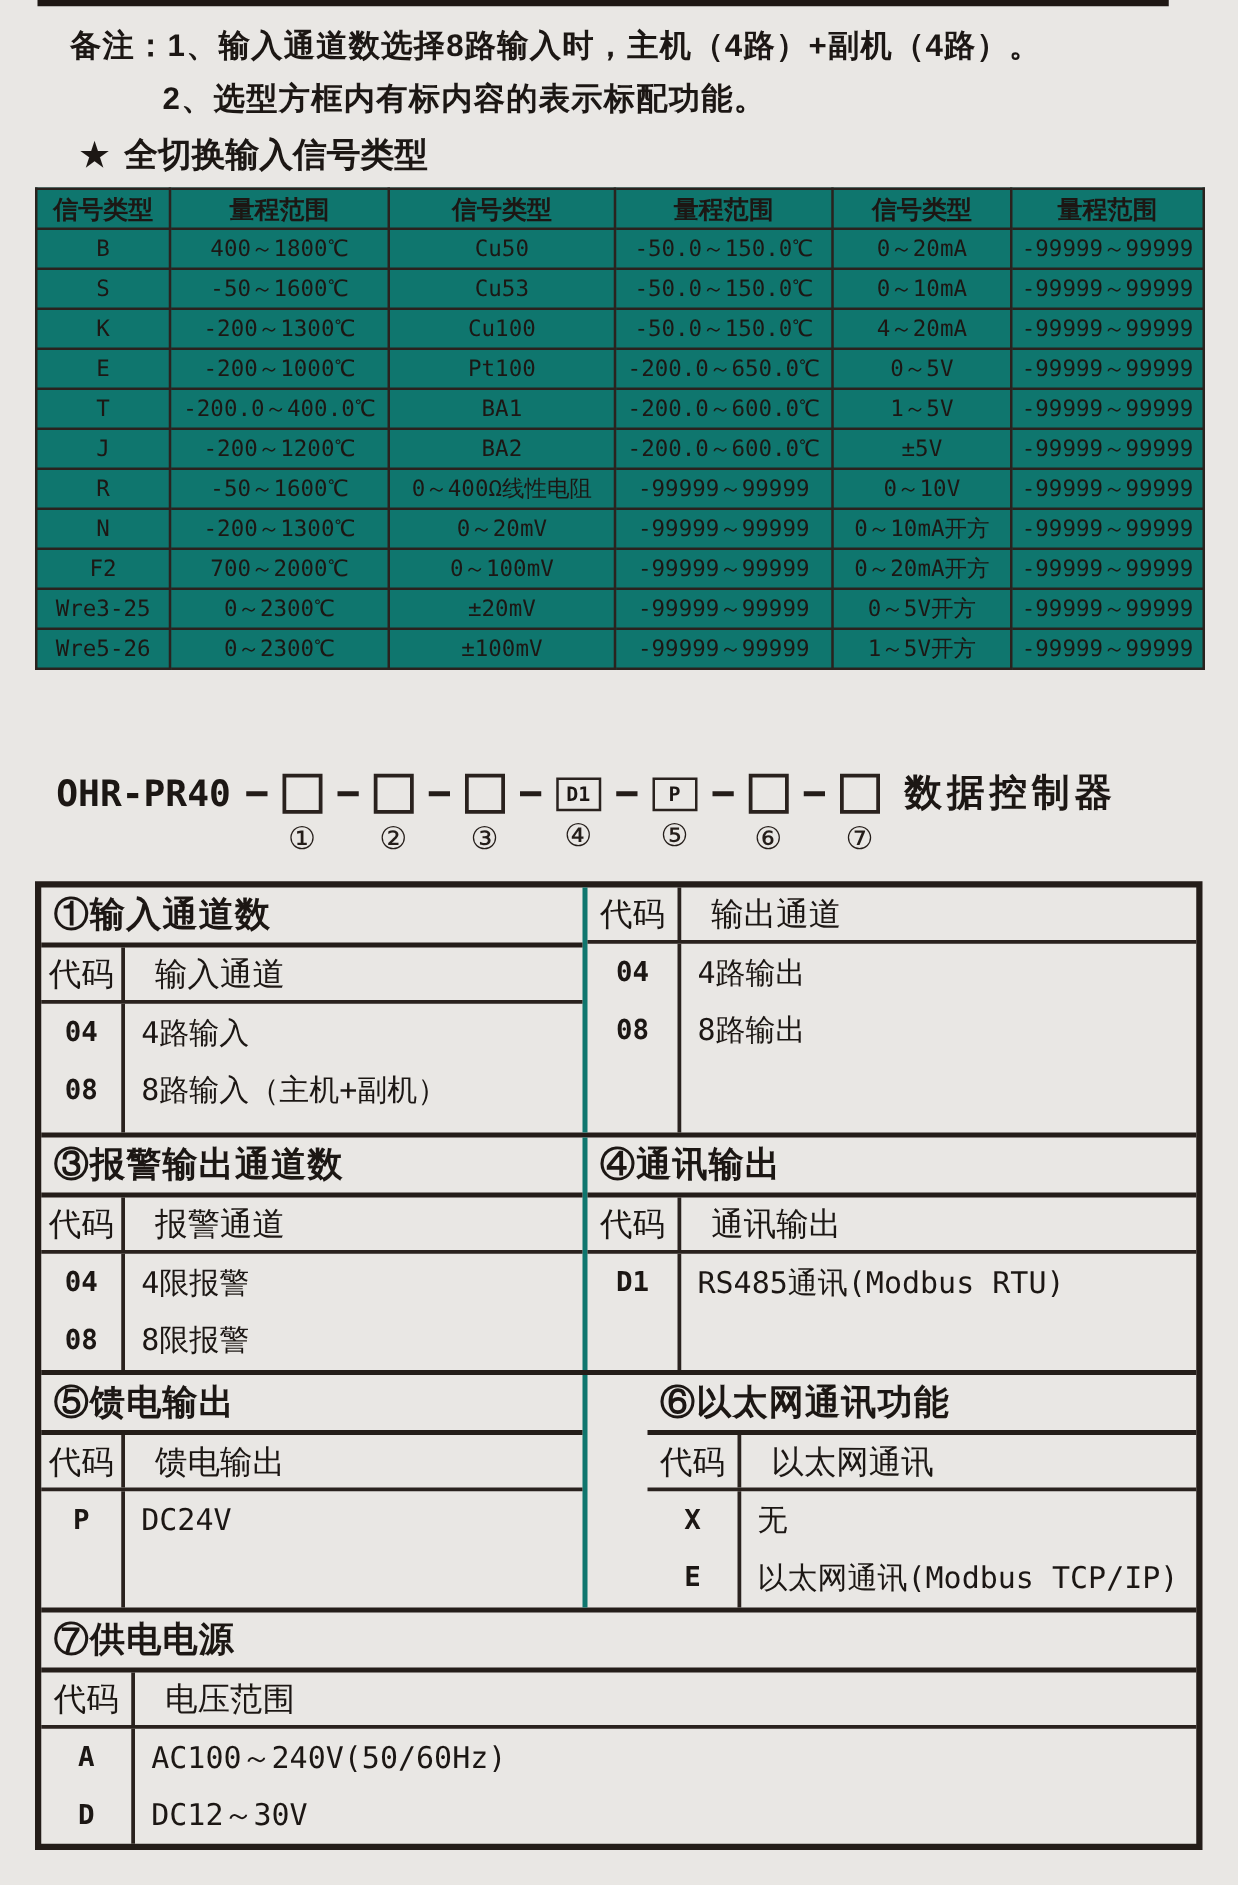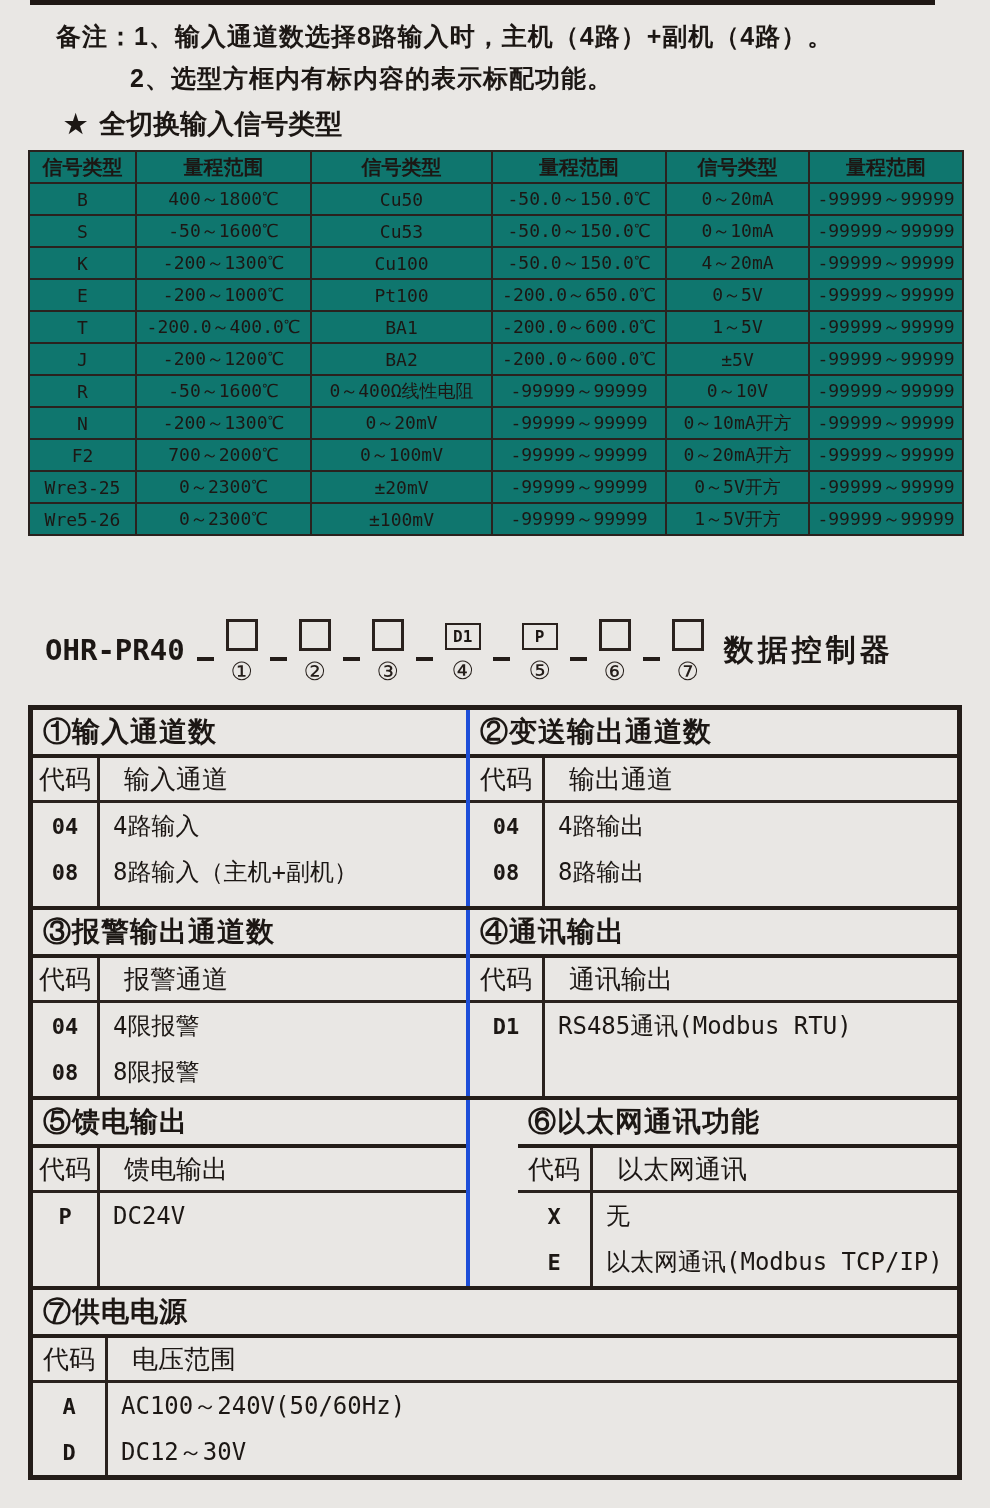--- a/index.html
+++ b/index.html
@@ -30,21 +30,21 @@
   table.signal th,table.signal td{
     border:2px solid #2a221e;
     height:30px;padding:0 2px;
     text-align:center;vertical-align:middle;
     overflow:hidden;white-space:nowrap;
   }
   table.signal th{font-size:20px;font-weight:600;}
   table.signal td{font-family:"DejaVu Sans Mono",monospace;font-size:18px;font-weight:500;}
 
   
-  .model-line{position:absolute;left:45px;top:616px;display:flex;align-items:center;white-space:nowrap;}
+  .model-line{position:absolute;left:45px;top:616px;display:flex;align-items:flex-start;white-space:nowrap;}
   .model-prefix{font-family:"DejaVu Sans Mono",monospace;font-size:29px;font-weight:700;line-height:38px;letter-spacing:0px;}
   .model-suffix{font-size:30px;font-weight:700;letter-spacing:4px;line-height:38px;margin-left:20px;}
   .mdash{width:17px;height:4px;background:#241d19;margin:17px 12px 0 12px;flex:none;}
   .slot{display:inline-flex;flex-direction:column;align-items:center;flex:none;}
   .mbox{
     box-sizing:border-box;width:32px;height:32px;margin-top:3px;
     border:3px solid #2a221e;display:flex;align-items:center;justify-content:center;
     font-family:"DejaVu Sans Mono",monospace;font-size:16px;font-weight:700;
   }
   .mbox.filled{width:36px;height:27px;margin-top:6px;border-width:2px;}
@@ -55,21 +55,21 @@
     position:absolute;left:28px;top:705px;width:934px;height:775px;
     box-sizing:border-box;border:5px solid #241d19;
     display:flex;flex-direction:column;
   }
   .band{display:flex;border-bottom:4px solid #241d19;box-sizing:border-box;flex:none;}
   .band.b1{height:200px;}
   .band.b2{height:190px;}
   .band.b3{height:190px;gap:48px;}
   .band.b4{flex:1;border-bottom:none;}
   .sec{display:flex;flex-direction:column;box-sizing:border-box;min-width:0;}
-  .sec.left{width:437px;border-right:4px solid #1d4ed8;}
+  .sec.left{width:437px;border-right:4px solid #0f766e;}
   .sec.right{flex:1;}
   .sec.full{width:100%;}
   .sec-title{
     height:44px;flex:none;border-bottom:4px solid #241d19;
     display:flex;align-items:center;padding-left:10px;
     font-size:28px;font-weight:800;letter-spacing:1px;white-space:nowrap;overflow:hidden;
   }
   .sec-head{display:flex;height:42px;flex:none;border-bottom:3px solid #2a221e;}
   .code-h{
     width:64px;flex:none;border-right:3px solid #2a221e;
@@ -269,21 +269,20 @@
             <div class="code-cell">04</div>
             <div class="code-cell">08</div>
           </div>
           <div class="desc-col">
             <div class="desc-cell">4路输入</div>
             <div class="desc-cell">8路输入（主机+副机）</div>
           </div>
         </div>
       </div>
       <div class="sec right">
-        <div class="sec-title">②变送输出通道数</div>
         <div class="sec-head">
           <div class="code-h">代码</div>
           <div class="desc-h">输出通道</div>
         </div>
         <div class="sec-data">
           <div class="code-col">
             <div class="code-cell">04</div>
             <div class="code-cell">08</div>
           </div>
           <div class="desc-col">

